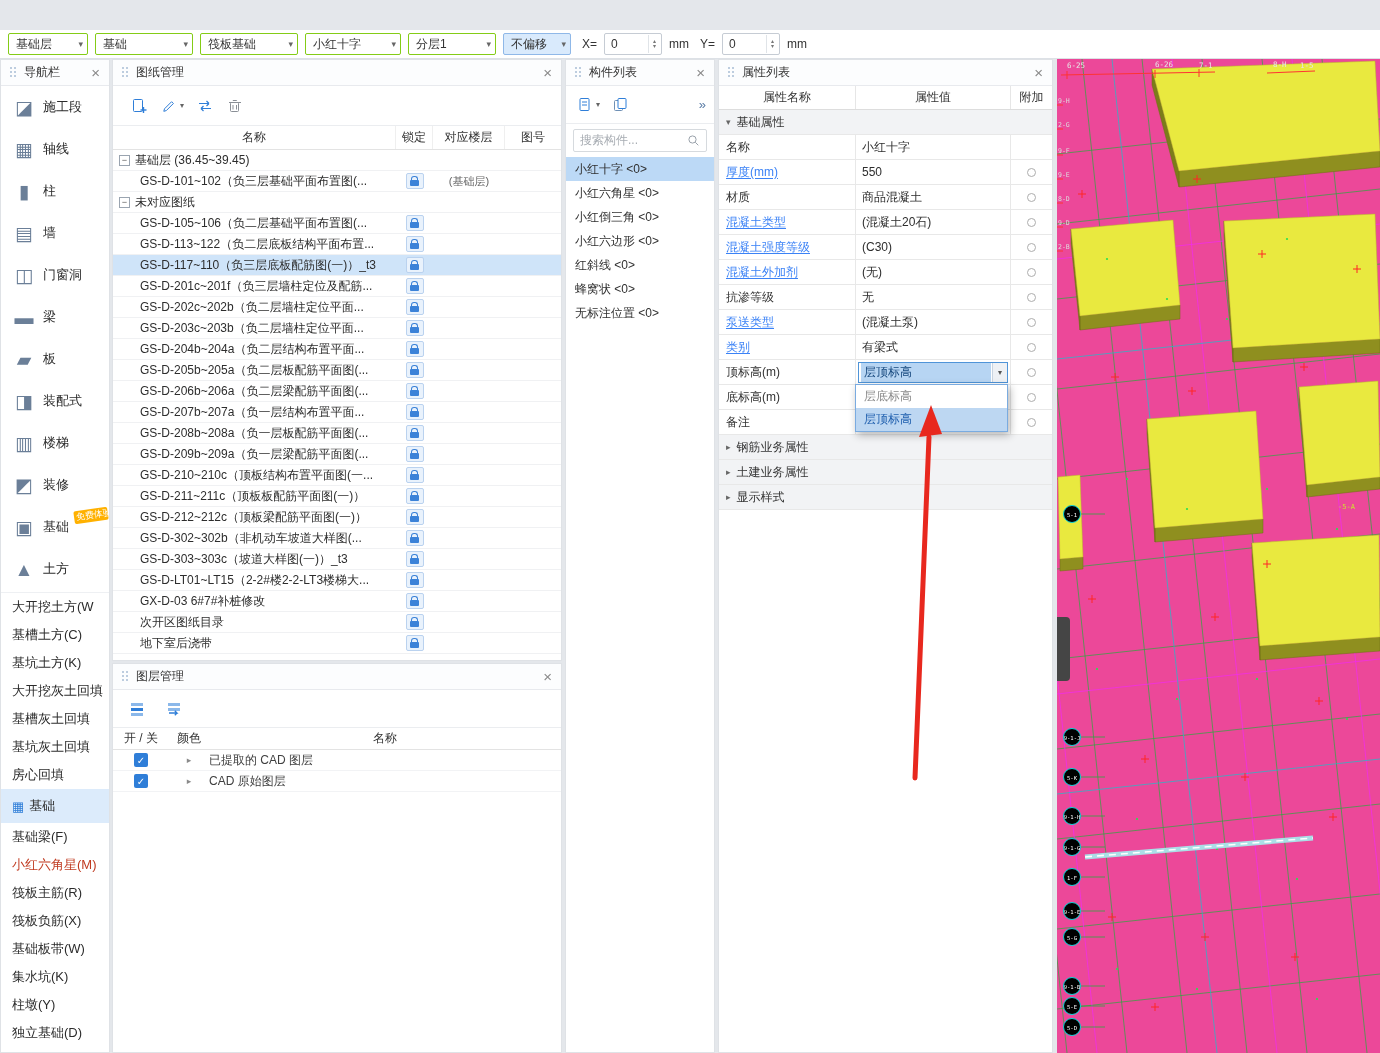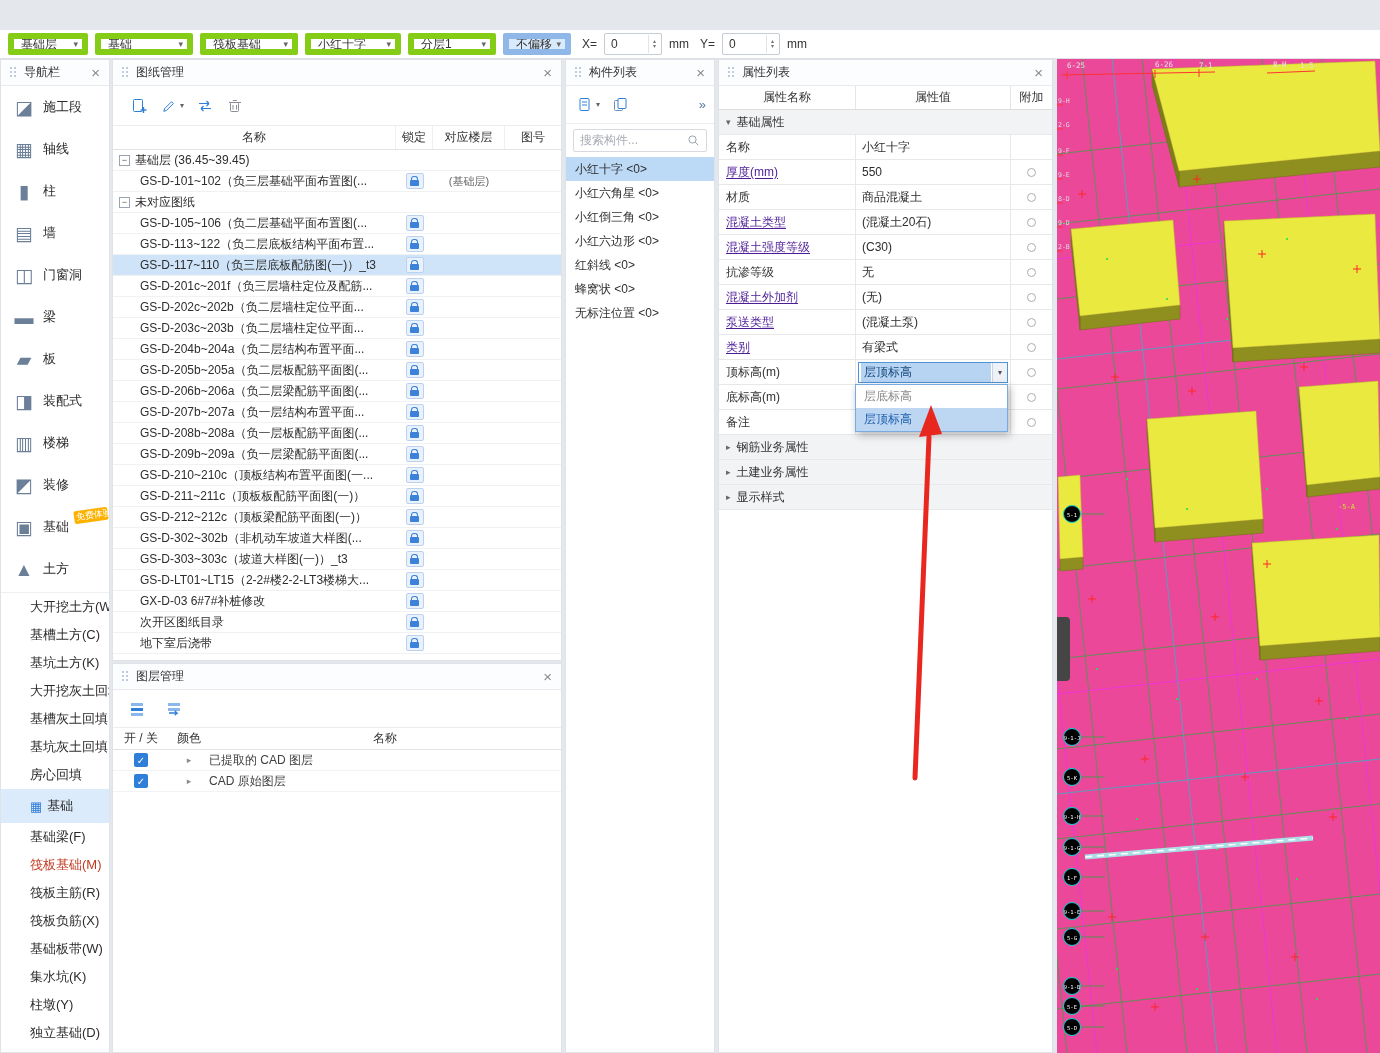--- a/index.html
+++ b/index.html
@@ -14,21 +14,21 @@
 .menubar div.menu-item:nth-of-type(3){width:235px}
 .menubar div.menu-item:nth-of-type(4){width:235px}
 .menubar div.menu-item:nth-of-type(5){width:70px}
 .menubar div.menu-item:nth-of-type(6){width:75px}
 .menubar div.menu-item:nth-of-type(7){width:295px;border-right:none}
 .menu-item.has-caret::after{content:"▾";font-size:9px;color:#555}
 
 
 .toolbar{position:absolute;left:0;top:30px;width:1380px;height:29px;background:#fff;border-bottom:1px solid #dde1e6;display:flex;align-items:center;padding-left:8px;gap:7px}
 .combos{display:flex;gap:7px;align-items:center}
-.combo{position:relative;height:22px;border:6px solid #84cc16;border-radius:2px;background:#fff;display:flex;align-items:center;padding:0 17px 0 7px;font-size:12px;color:#333;white-space:nowrap;overflow:hidden}
+.combo{position:relative;height:22px;border:1px solid #84cc16;border-radius:2px;background:#fff;display:flex;align-items:center;padding:0 17px 0 7px;font-size:12px;color:#333;white-space:nowrap;overflow:hidden}
 .combo::after{content:"▾";position:absolute;right:4px;font-size:9px;color:#666}
 .combo.hl{background:#d9eafc;border-color:#8fb8e8}
 .combos div.combo:nth-of-type(1){width:80px}
 .combos div.combo:nth-of-type(2){width:98px}
 .combos div.combo:nth-of-type(3){width:98px}
 .combos div.combo:nth-of-type(4){width:96px}
 .combos div.combo:nth-of-type(5){width:88px}
 .combos div.combo:nth-of-type(6){width:68px}
 .coord-label{font-size:12px;color:#333;margin-left:4px}
 .spin{position:relative;width:58px;height:22px;border:1px solid #c6ccd4;border-radius:2px;background:#fff;display:flex;align-items:center;padding:0 14px 0 6px}
@@ -45,21 +45,21 @@
 .pclose{margin-left:auto;color:#8a8a8a;font-size:15px;line-height:1}
 .tool-btn{display:flex;align-items:center;gap:2px;padding:3px;border-radius:2px}
 
 
 .nav-panel{left:0;top:59px;width:110px;height:994px}
 .nav-item{height:42px;display:flex;align-items:center;gap:8px;padding-left:12px;position:relative}
 .nav-icon{font-size:19px;color:#6b7f98;width:22px;text-align:center;flex:none;line-height:1}
 .nav-label{font-size:13px;color:#2b2b2b;white-space:nowrap}
 .nav-badge{position:absolute;right:1px;top:3px;background:#ffb100;color:#fff;font-size:9px;padding:0 2px;border-radius:2px;transform:rotate(-8deg);white-space:nowrap;max-width:34px;overflow:hidden}
 .nav-items{border-top:1px solid #eef0f3;margin-top:2px}
-.nav-titem{height:28px;display:flex;align-items:center;padding-left:29px;font-size:13px;color:#2b2b2b;gap:5px;white-space:nowrap;overflow:hidden}
+.nav-titem{height:28px;display:flex;align-items:center;padding-left:11px;font-size:13px;color:#2b2b2b;gap:5px;white-space:nowrap;overflow:hidden}
 .nav-titem.sel{background:#dcebfb;height:34px}
 .nav-titem .nav-titem-icon{display:none}
 .nav-titem.sel .nav-titem-icon{display:inline-block}
 .nav-titem.sel .nav-titem-icon::before{content:"▦";color:#2f7ed8;font-size:13px}
 .nav-titem.red{color:#c03a20}
 
 
 .sheets-panel{left:112px;top:59px;width:450px;height:602px}
 .stoolbar{height:40px;display:flex;align-items:center;gap:6px;padding-left:14px;border-bottom:1px solid #ebedf0}
 .caret-sm{font-size:8px;color:#666}
@@ -101,21 +101,21 @@
 
 
 .props-panel{left:718px;top:59px;width:335px;height:994px}
 .pthead{display:flex;height:24px;border-bottom:1px solid #ddd;align-items:flex-start}
 .pth{display:flex;align-items:center;justify-content:center;border-right:1px solid #e6e6e6;font-size:12px;color:#333;height:100%}
 .pth1{width:137px}.pth2{width:155px}.pth3{flex:1;border-right:none}
 .prow{display:flex;height:25px;border-bottom:1px solid #e8e8e8;align-items:stretch}
 .prow.pgroup{background:#f2f3f5;align-items:center;padding-left:7px;gap:6px;font-size:12px;color:#333}
 .ptri{font-size:9px;color:#666}
 .pname{width:137px;border-right:1px solid #e8e8e8;display:flex;align-items:center;padding-left:7px;font-size:12px;white-space:nowrap;overflow:hidden}
-.plink{color:#4c1d95;text-decoration:underline;text-underline-offset:2px}
+.plink{color:#3b82f6;text-decoration:underline;text-underline-offset:2px}
 .pval{width:155px;border-right:1px solid #e8e8e8;display:flex;align-items:center;padding-left:6px;font-size:12px;color:#2d2d2d;white-space:nowrap;overflow:hidden}
 .pval.combo-cell{padding:0}
 .pextra{flex:1;display:flex;align-items:center;justify-content:center}
 .pcircle{width:9px;height:9px;border:1px solid #adadad;border-radius:50%}
 .pcombo{flex:1;height:21px;margin:1px 2px;border:1px solid #4f94d8;display:flex;align-items:center;background:#fff}
 .pcombo-text{flex:1;margin:1px 1px 1px 2px;background:#b7d5f3;color:#16487e;padding:1px 3px;font-size:12px;white-space:nowrap;overflow:hidden}
 .pcombo-btn{width:15px;align-self:stretch;border-left:1px solid #c9d4e0;background:#eef1f5;display:flex;align-items:center;justify-content:center}
 .pcombo-btn::after{content:"▾";font-size:8px;color:#555}
 
 
@@ -306,21 +306,21 @@
           <span>基础</span>
         </div>
 
         <div class="nav-titem">
 
           <span>基础梁(F)</span>
         </div>
 
         <div class="nav-titem red">
 
-          <span>筏板基础(M)</span>
+          <span>小红六角星(M)</span>
         </div>
 
         <div class="nav-titem">
 
           <span>筏板主筋(R)</span>
         </div>
 
         <div class="nav-titem">
 
           <span>筏板负筋(X)</span>
@@ -920,38 +920,38 @@
 
           </div>
           <div class="pextra">
             <span class="pcircle"></span>
           </div>
         </div>
 
         <div class="prow">
 
           <div class="pname">
+            <span class="plink">混凝土外加剂</span>
+          </div>
+          <div class="pval">
+            <span>(无)</span>
+
+          </div>
+          <div class="pextra">
+            <span class="pcircle"></span>
+          </div>
+        </div>
+
+        <div class="prow">
+
+          <div class="pname">
             <span>抗渗等级</span>
           </div>
           <div class="pval">
             <span>无</span>
-
-          </div>
-          <div class="pextra">
-            <span class="pcircle"></span>
-          </div>
-        </div>
-
-        <div class="prow">
-
-          <div class="pname">
-            <span class="plink">混凝土外加剂</span>
-          </div>
-          <div class="pval">
-            <span>(无)</span>
 
           </div>
           <div class="pextra">
             <span class="pcircle"></span>
           </div>
         </div>
 
         <div class="prow">
 
           <div class="pname">

